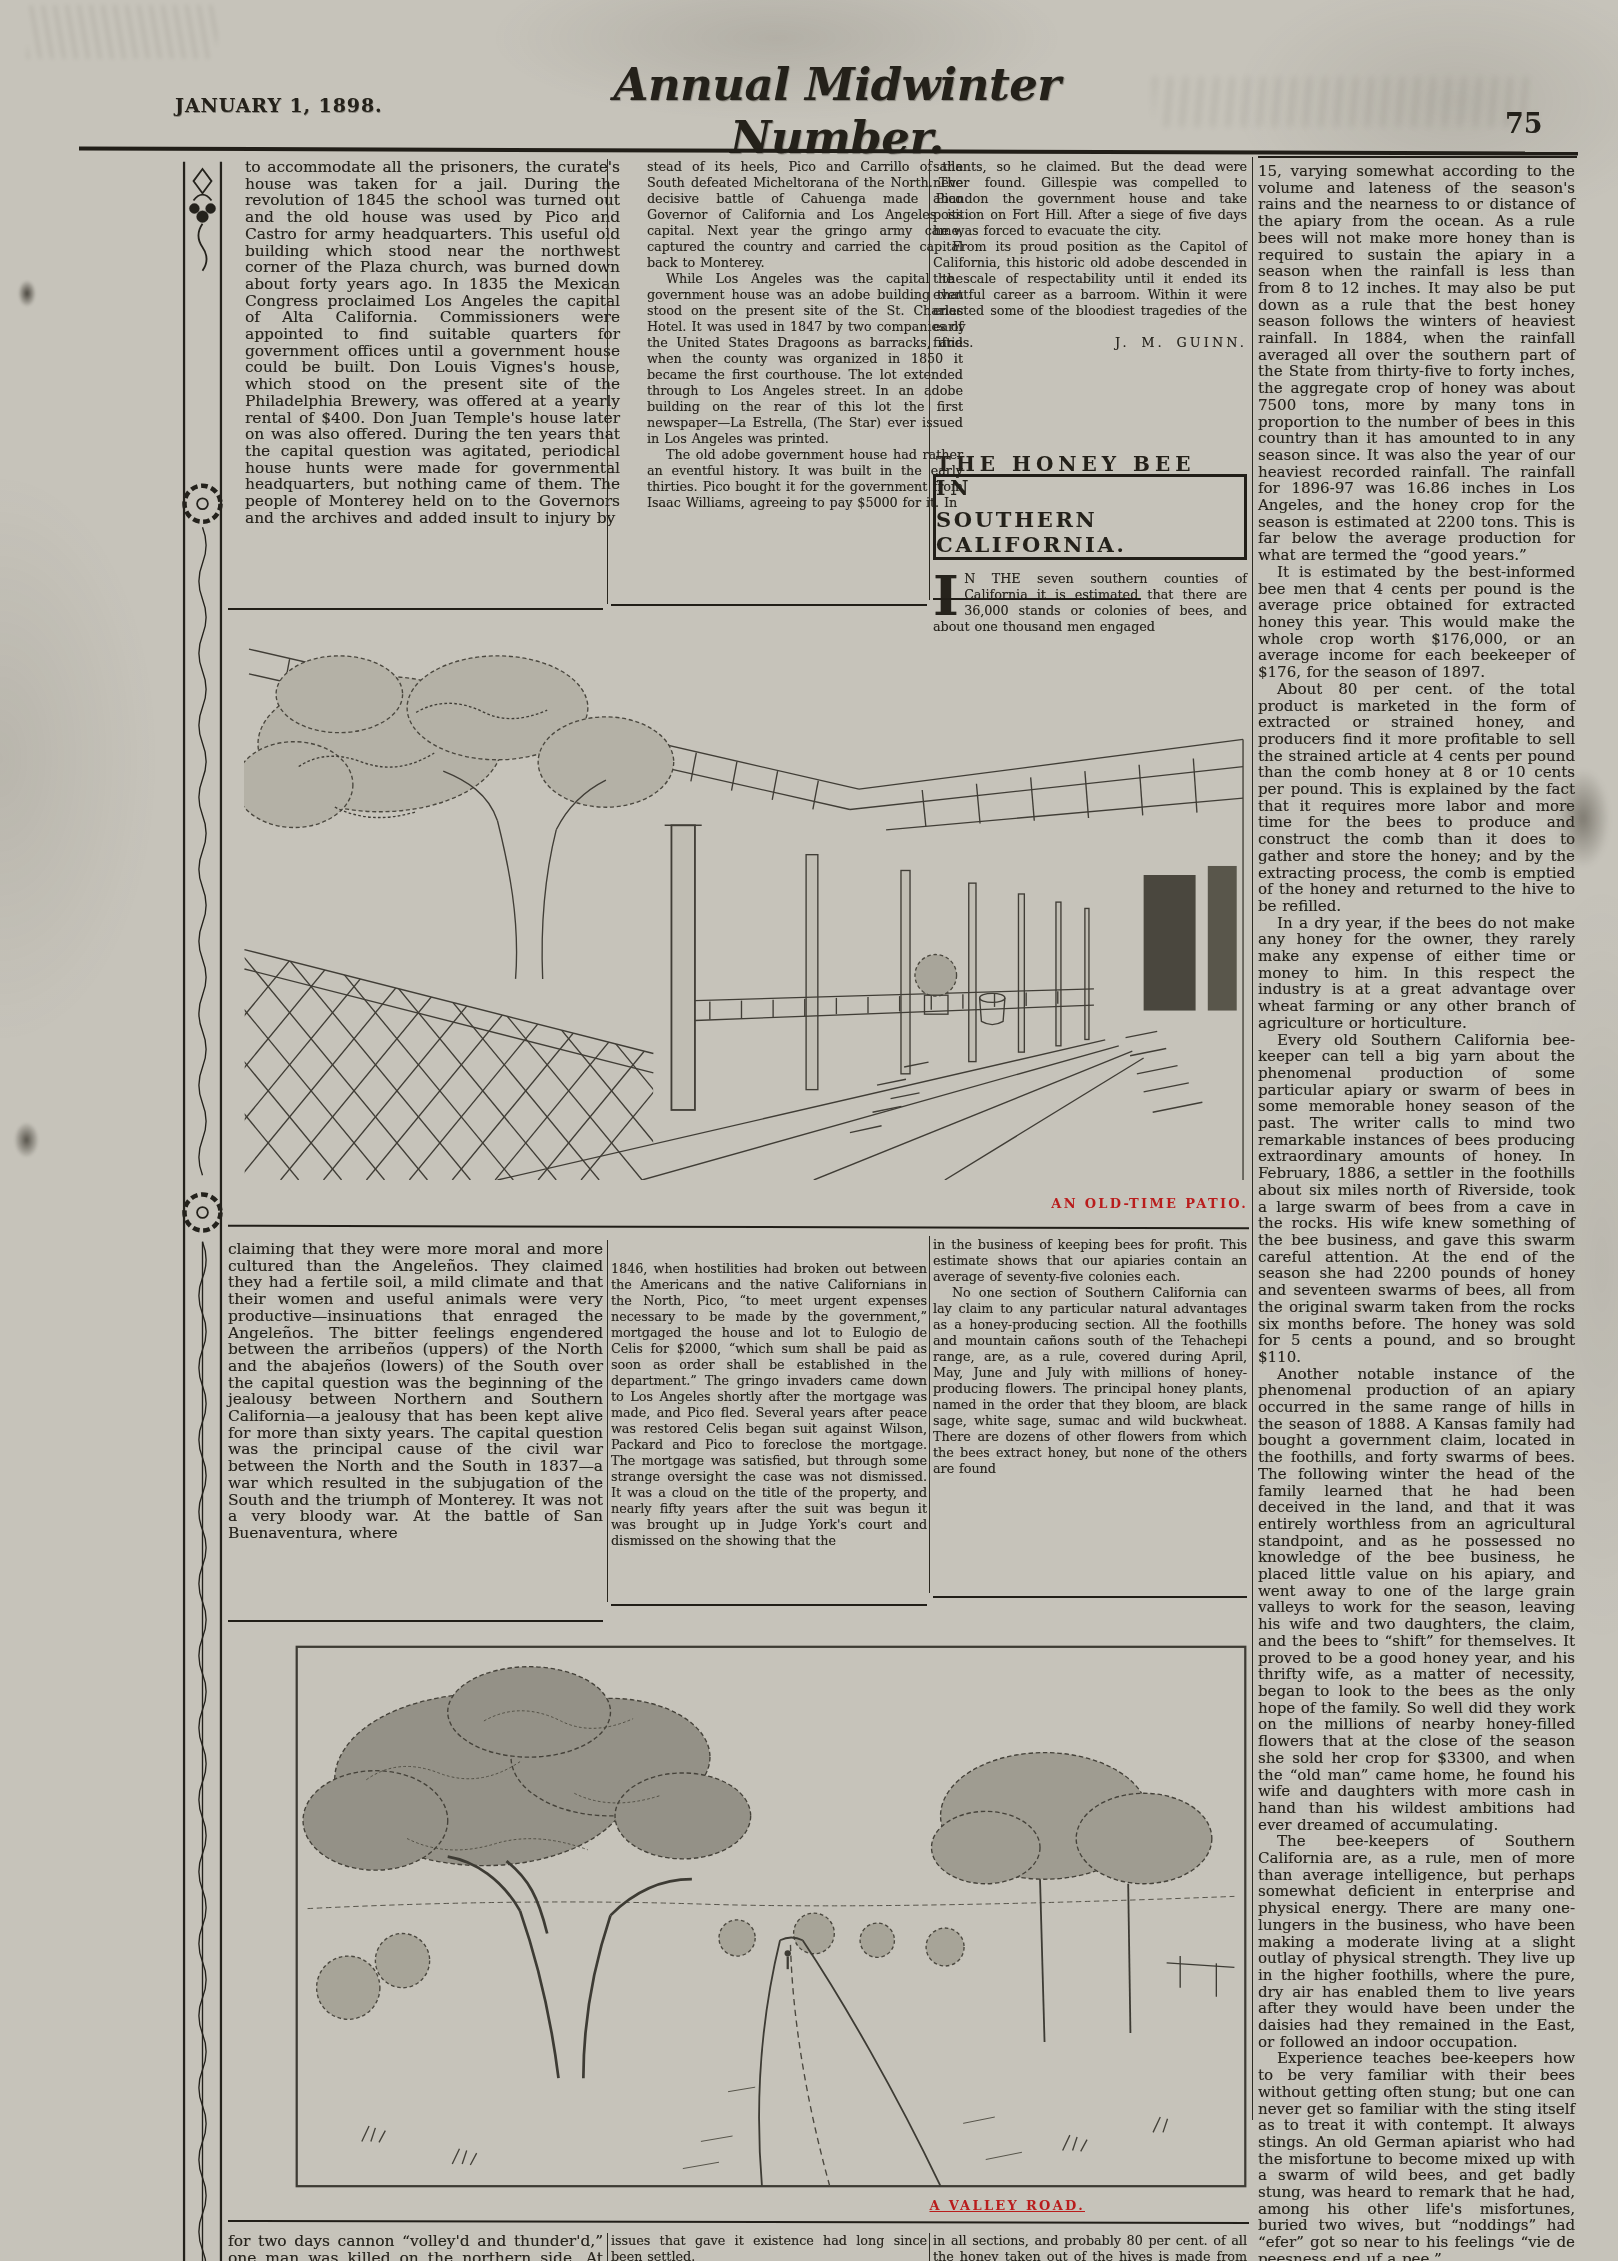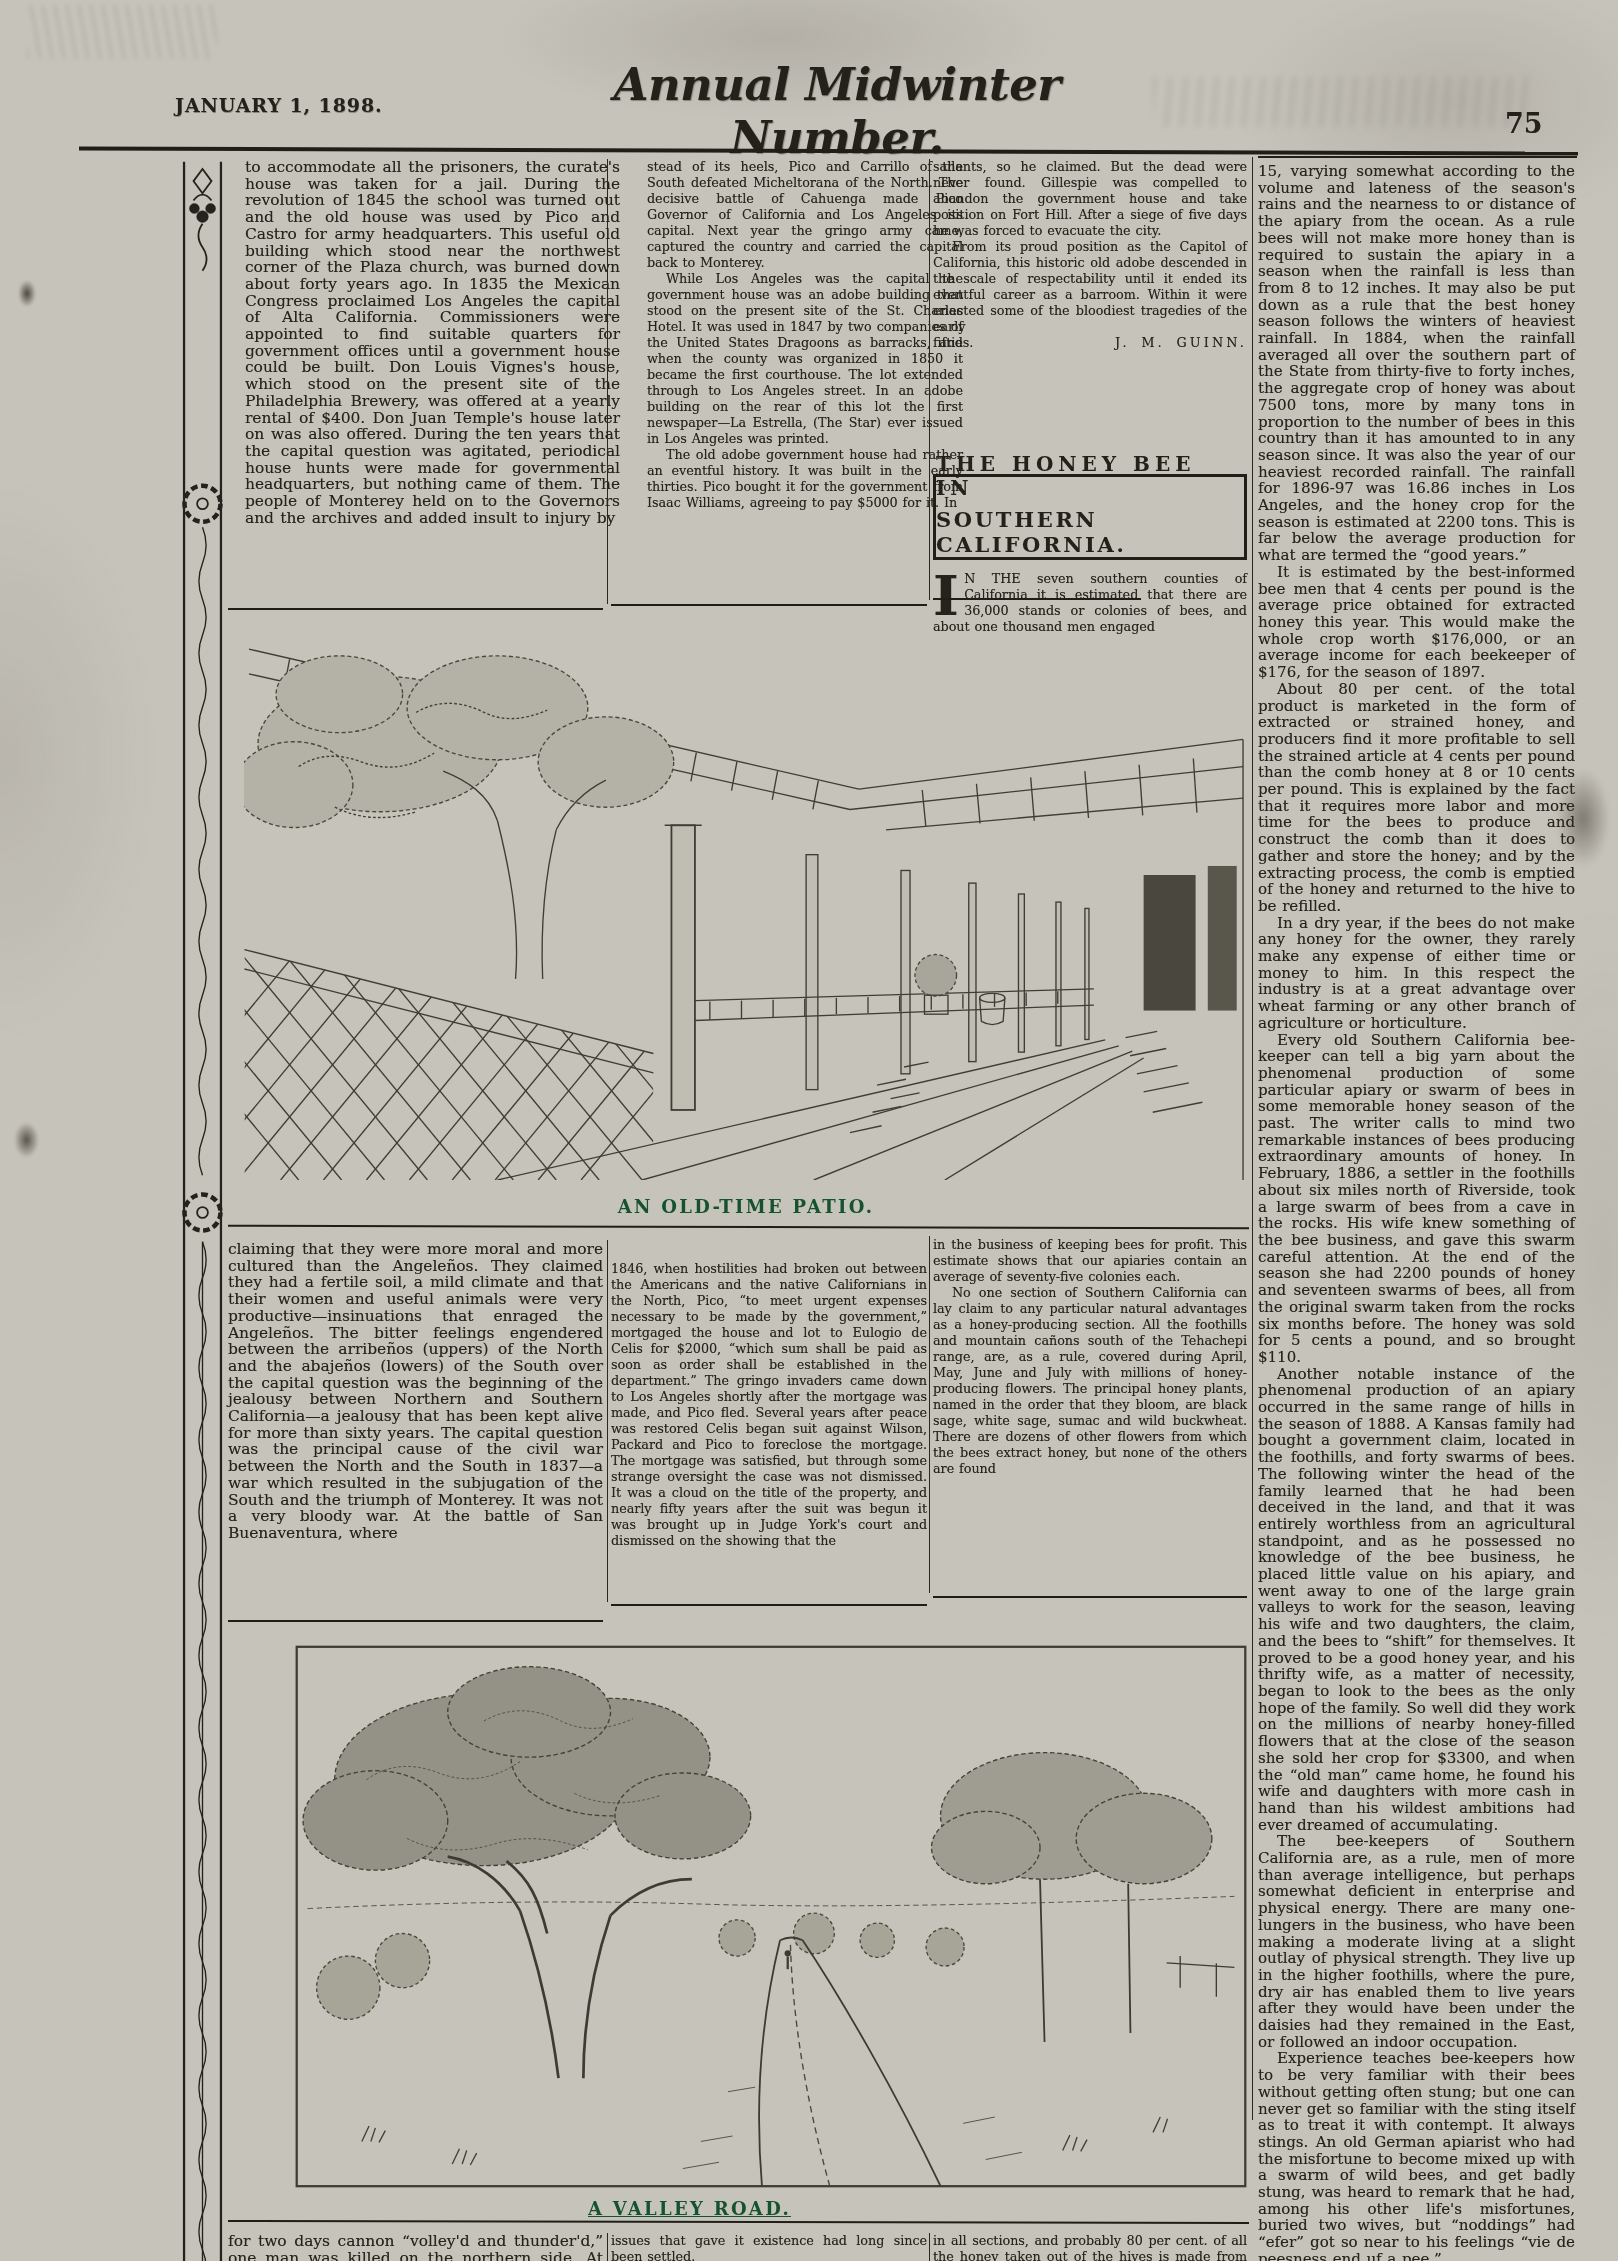--- a/index.html
+++ b/index.html
@@ -30,22 +30,22 @@
   .masthead{left:507px;top:58px;width:660px;text-align:center;
         font-size:45px;font-weight:bold;font-style:italic;letter-spacing:-0.5px;
         text-shadow:0.9px 0.9px 0.9px rgba(25,22,16,.35);}
   .pagenum{left:1505px;top:108px;font-size:27px;font-weight:bold;}
   .headline-box{position:absolute;left:933px;top:474px;width:314px;height:86px;
         border:3.6px solid #211e18;box-sizing:border-box;
         display:flex;flex-direction:column;align-items:center;justify-content:flex-end;gap:7.2px;}
   .headline-box .l1{font-size:20px;font-weight:bold;letter-spacing:5px;}
   .headline-box .l2{font-size:21px;font-weight:bold;letter-spacing:2.7px;}
   .dc{float:left;font-size:55px;line-height:43px;padding:2.7px 5.4px 0 0;font-weight:bold;}
-  .caption{position:absolute;text-align:center;font-weight:bold;font-size:18px;
-        letter-spacing:2.3px;color:#14532d;}
+  .caption{position:absolute;text-align:right;font-weight:bold;font-size:13px;
+        letter-spacing:2.3px;color:#b91c1c;}
   .byline-line{display:flex;justify-content:space-between;}
   .byline-line .by{letter-spacing:3.2px;word-spacing:4.5px;}
   svg{display:block;}
   .ln{stroke:#2e2b24;fill:none;stroke-width:3;}
   .stain{position:absolute;pointer-events:none;}
 </style>
 </head>
 <body>
 
 <div class="abs date">JANUARY 1, 1898.</div>

